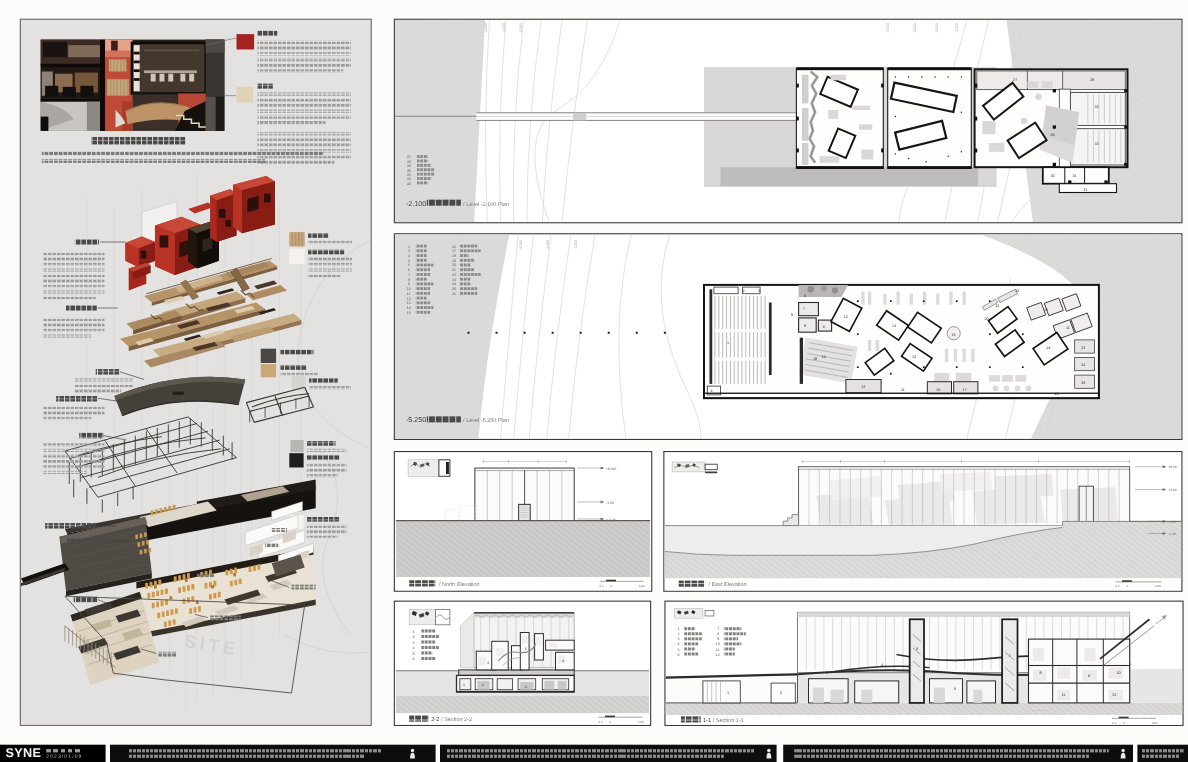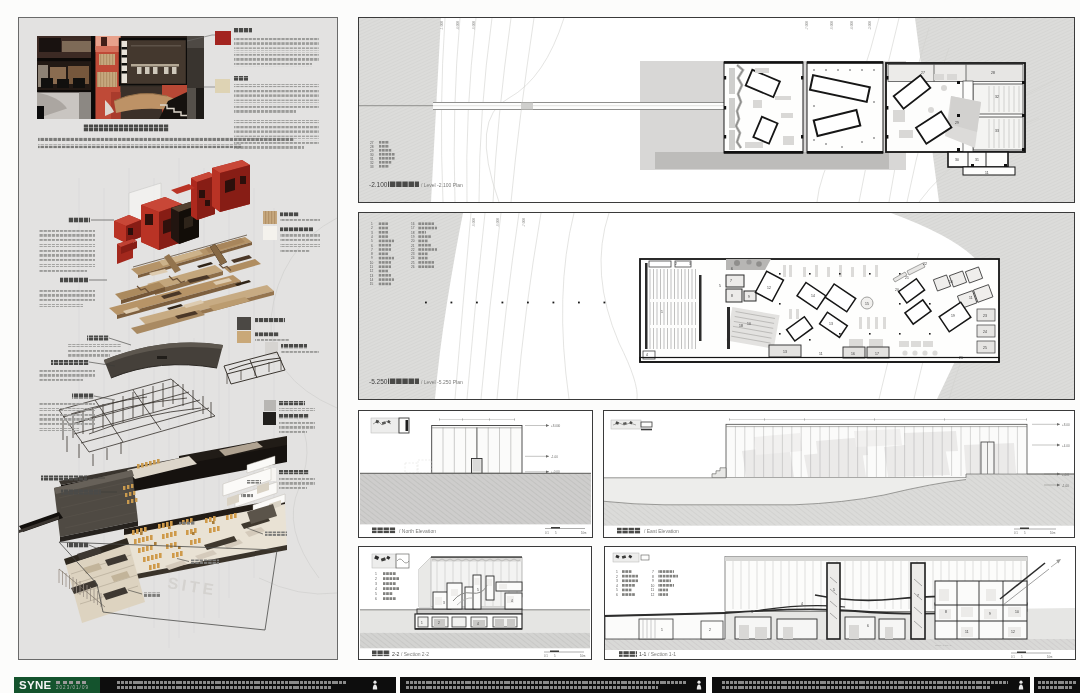--- a/index.html
+++ b/index.html
@@ -1631,21 +1631,21 @@
 <rect x="412" y="104.5" width="9" height="1.5" fill="#3a3a38"></rect>
 <text x="406" y="110.8" font-size="2.8" fill="#6a6a68">0 1</text>
           <text x="416" y="110.8" font-size="2.8" fill="#6a6a68">5</text>
           <text x="442" y="110.8" font-size="2.8" fill="#6a6a68">10m</text>
 </g>
 </svg>
 </div>
 
 <div id="footer">
 
-<div class="abs" style="left:14px;top:677px;width:96px;height:16px;background:#14532d">
+<div class="abs" style="left:0;top:677px;width:96px;height:16px;background:#000000">
   <div class="abs" style="left:5px;top:1.5px;color:#f4f4f4;font-size:11.5px;font-weight:bold;letter-spacing:0.3px">SYNE</div>
   <div class="ft" style="left:42px;top:3.5px;width:33px;background:repeating-linear-gradient(90deg,#9a9a9a 0 4px,rgba(0,0,0,0) 4px 6.6px);height:3.6px"></div>
   <div class="abs" style="left:42px;top:8.2px;color:#b5b5b5;font-size:4.5px;letter-spacing:1.05px">2023/01/09</div>
 </div>
 
 <div class="abs" style="left:100px;top:677px;width:296px;height:16px;background:#0d0d0d">
   <div class="ft" style="left:17px;top:4px;width:230px;background:repeating-linear-gradient(90deg,#8a8a8a 0 3px,rgba(0,0,0,0) 3px 3.9px);height:3px"></div>
   <div class="ft" style="left:17px;top:9px;width:214px;background:repeating-linear-gradient(90deg,#8a8a8a 0 3px,rgba(0,0,0,0) 3px 3.9px);height:3px"></div>
   <svg class="abs" style="left:270px;top:3px" width="10" height="10" viewBox="0 0 10 10">
           <circle cx="5" cy="2.2" r="1.6" fill="#e8e8e8"></circle>

